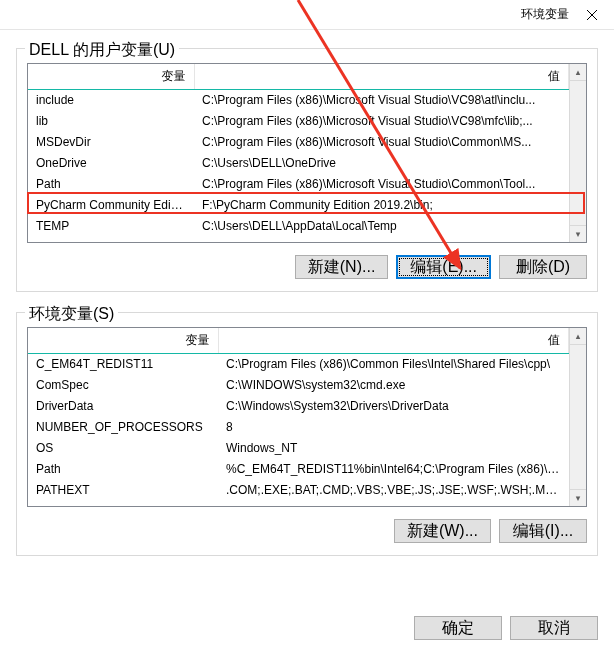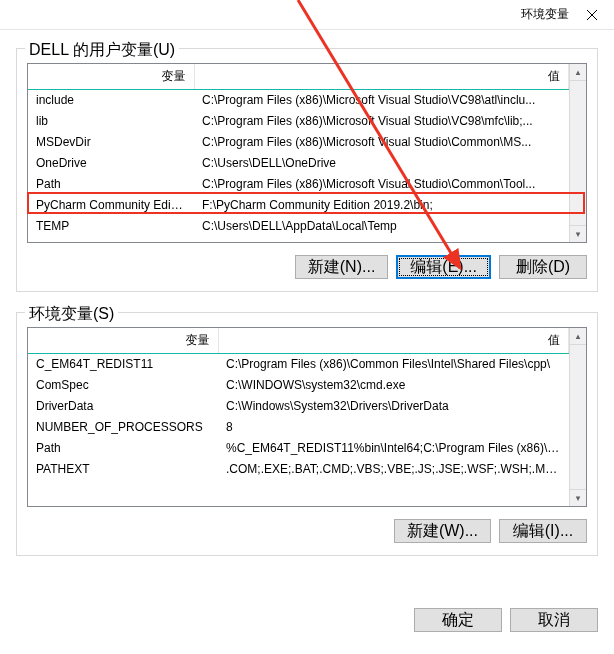--- a/index.html
+++ b/index.html
@@ -121,21 +121,21 @@
   border: 2px solid #0078d7;
   outline: 1px dotted #000;
   outline-offset: -4px;
 }
 .dialog-btns {
   display: flex;
   justify-content: flex-end;
   gap: 8px;
   padding: 0 16px 14px 0;
   position: absolute;
-  bottom: 8px;
+  bottom: 0;
   right: 0;
   width: 100%;
 }
 .arrow-annotation {
   position: absolute;
   pointer-events: none;
   z-index: 10;
 }
 </style>
 </head>
@@ -234,20 +234,24 @@
             </tr>
           <tr>
               <td>DriverData</td>
               <td>C:\Windows\System32\Drivers\DriverData</td>
             </tr>
           <tr>
               <td>NUMBER_OF_PROCESSORS</td>
               <td>8</td>
             </tr>
           <tr>
+              <td>OS</td>
+              <td>Windows_NT</td>
+            </tr>
+          <tr>
               <td>Path</td>
               <td>%C_EM64T_REDIST11%bin\Intel64;C:\Program Files (x86)\Inte...</td>
             </tr>
           <tr>
               <td>PATHEXT</td>
               <td>.COM;.EXE;.BAT;.CMD;.VBS;.VBE;.JS;.JSE;.WSF;.WSH;.MSC</td>
             </tr>
         </tbody>
       </table>
       <div class="table-scroll">

